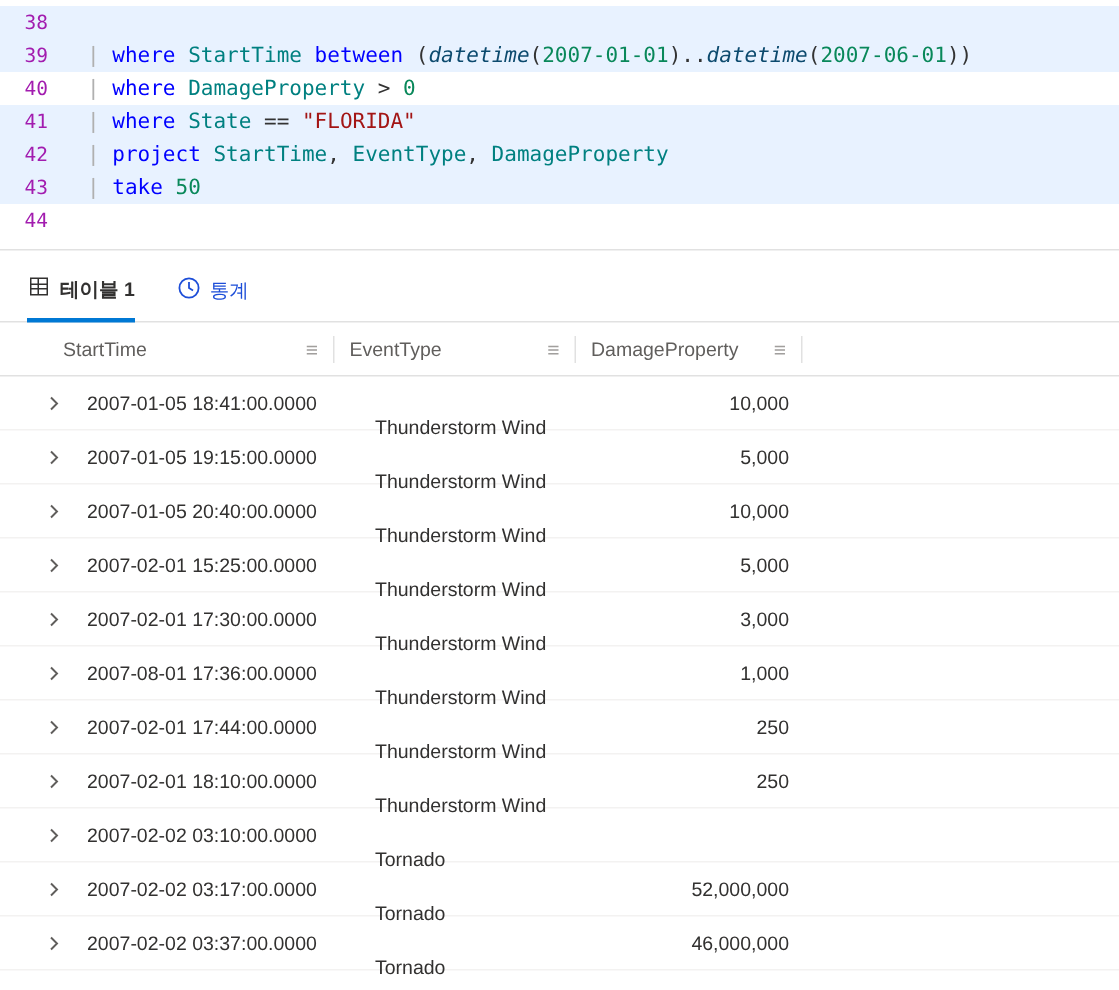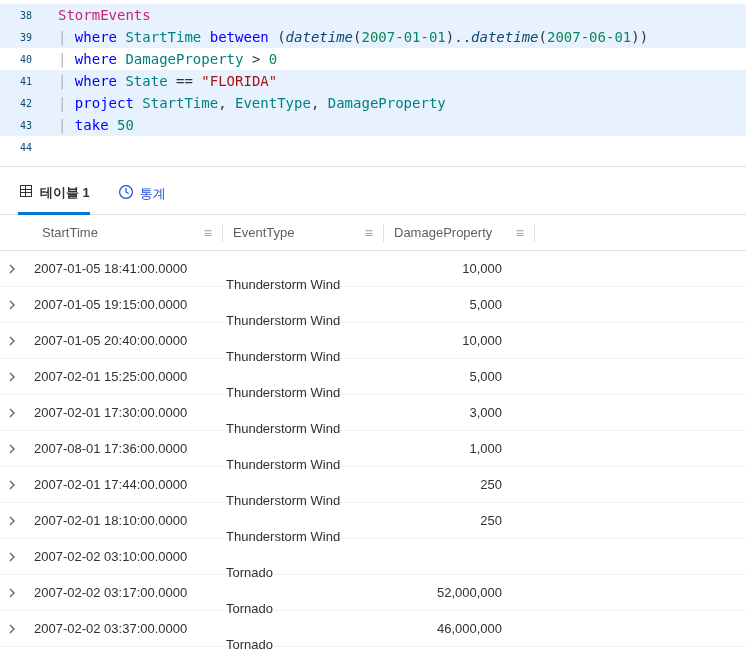--- a/index.html
+++ b/index.html
@@ -1,21 +1,21 @@
 <!DOCTYPE html>
 <html><head>
   <meta charset="utf-8">
   <style>
     * { box-sizing: border-box; margin: 0; padding: 0; }
     body { font-family: "Segoe UI", Arial, sans-serif; font-size: 13px; color: #323130; background: #fff; width: 746px; }
     
     .editor { padding: 4px 0 8px 0; border-bottom: 1px solid #e1e1e1; }
     .code-line { display: flex; align-items: center; height: 22px; }
     .code-line.hl { background: #e8f2ff; }
-    .gutter { width: 50px; text-align: right; padding-right: 18px; color: #0c4a6e; font-family: Consolas, monospace; font-size: 10px; user-select: none; }
+    .gutter { width: 50px; text-align: right; padding-right: 18px; color: #a21caf; font-family: Consolas, monospace; font-size: 13px; user-select: none; }
     .code { font-family: Consolas, monospace; font-size: 14px; white-space: pre; flex: 1; padding-left: 8px; }
     .c-pipe { color: #b0b0b0; }
     .c-kw { color: #0000ff; }
     .c-ident { color: #c42576; }
     .c-col { color: #008080; }
     .c-fn { color: #0c4a6e; font-style: italic; }
     .c-num { color: #09885a; }
     .c-paren { color: #333; }
     .c-str { color: #a31515; }
     .c-op { color: #333; }
@@ -30,35 +30,34 @@
     .grid-header { display: flex; align-items: center; height: 36px; border-bottom: 1px solid #e1e1e1; padding-left: 8px; }
     .grid-header .expand-col { width: 24px; }
     .gh-cell { display: flex; align-items: center; justify-content: space-between; padding: 0 10px; color: #605e5c; font-size: 13px; height: 100%; }
     .gh-cell .menu { color: #a19f9d; font-size: 14px; cursor: pointer; }
     .col-sep { width: 1px; height: 18px; background: #e1e1e1; }
     .col-start { width: 190px; }
     .col-event { width: 160px; }
     .col-dmg { width: 150px; }
     
     .grid-body { }
-    .grid-row { display: flex; align-items: center; height: 36px; border-bottom: 1px solid #f3f2f1; padding-left: 0; }
+    .grid-row { display: flex; align-items: center; height: 36px; border-bottom: 1px solid #f3f2f1; padding-left: 24px; }
     .expand-col { width: 24px; display: flex; align-items: center; justify-content: center; color: #605e5c; cursor: pointer; }
     .expand-col svg { width: 10px; height: 10px; }
     .gb-cell { padding: 0 10px; font-size: 13px; }
     .gb-cell.col-start { width: 190px; }
     .gb-cell.col-event { width: 160px; padding-left: 12px; margin-top: 32px; }
     .gb-cell.col-dmg { width: 150px; text-align: right; padding-right: 22px; }
   </style>
 </head>
 <body>
 
 <div class="editor" id="editor">
     <div class="code-line hl">
       <div class="gutter">38</div>
-      <div class="code"><span class="c-ident">StormEvents</span></div>
     </div>
     <div class="code-line hl">
       <div class="gutter">39</div>
       <div class="code"><span class="c-pipe">| </span><span class="c-kw">where </span><span class="c-col">StartTime </span><span class="c-kw">between </span><span class="c-paren">(</span><span class="c-fn">datetime</span><span class="c-paren">(</span><span class="c-num">2007-01-01</span><span class="c-paren">)</span><span class="c-op">..</span><span class="c-fn">datetime</span><span class="c-paren">(</span><span class="c-num">2007-06-01</span><span class="c-paren">)</span><span class="c-paren">)</span></div>
     </div>
     <div class="code-line">
       <div class="gutter">40</div>
       <div class="code"><span class="c-pipe">| </span><span class="c-kw">where </span><span class="c-col">DamageProperty </span><span class="c-op">&gt; </span><span class="c-num">0</span></div>
     </div>
     <div class="code-line hl">

